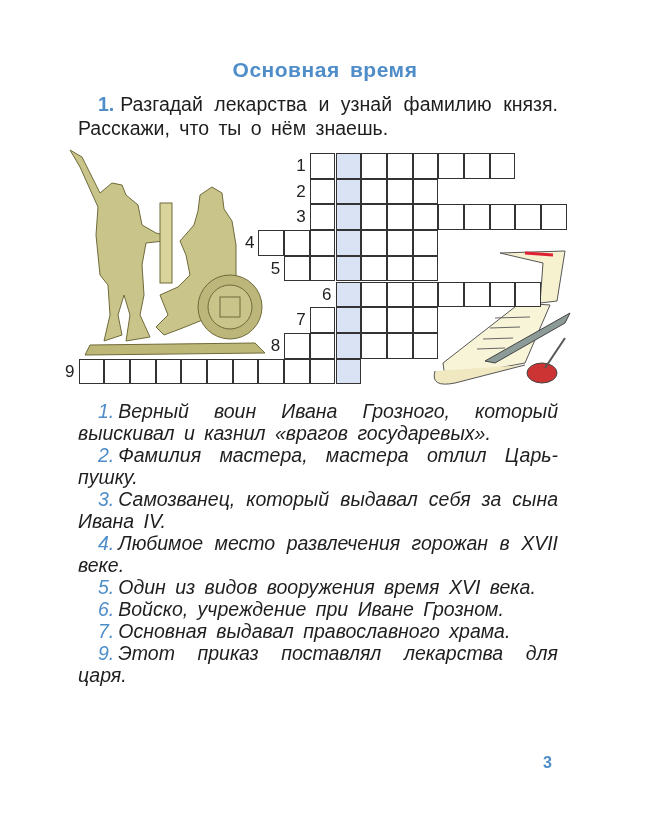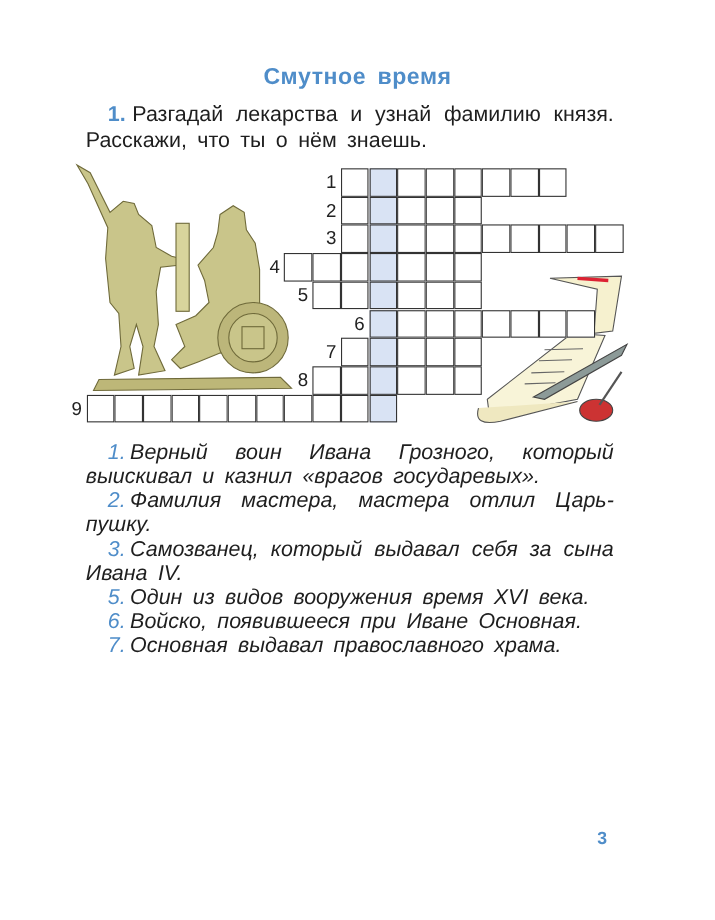--- a/index.html
+++ b/index.html
@@ -33,21 +33,21 @@
   }
   .clue { text-align: justify; text-align-last: left; margin: 0; font-style: italic; }
   .clue .n { color: #4f8dc9; margin-left: 20px; margin-right: 4px; }
   .pagenum {
     position: absolute; left: 543px; top: 754px; font-size: 16px; font-weight: bold; color: #4f8dc9;
   }
 </style>
 </head>
 <body>
 
-<div class="title">Смутное время</div>
+<div class="title">Основная время</div>
 
 <div class="task">
   <span class="num">1.</span><span>Разгадай лекарства и узнай фамилию князя. Расскажи, что ты о нём знаешь.</span>
 </div>
 
 <svg class="illus" style="left:60px;top:145px;" width="230" height="215" viewBox="0 0 230 215">
   <g fill="#c9c58a" stroke="#6f6a3a" stroke-width="1">
 
     <polygon points="30,200 195,198 205,208 25,210" fill="#bdb778"></polygon>
 
@@ -154,18 +154,20 @@
     <div class="cell" style="left: 258.4px; top: 358.6px;"></div>
     <div class="cell" style="left: 284.1px; top: 358.6px;"></div>
     <div class="cell" style="left: 309.8px; top: 358.6px;"></div>
     <div class="cell key" style="left: 335.5px; top: 358.6px; background: rgb(217, 227, 244);"></div>
   </div>
 
 <div class="clues">
   <p class="clue"><span class="n">1.</span><span>Верный воин Ивана Грозного, который выискивал и казнил «врагов государевых».</span></p>
   <p class="clue"><span class="n">2.</span><span>Фамилия мастера, мастера отлил Царь-пушку.</span></p>
   <p class="clue"><span class="n">3.</span><span>Самозванец, который выдавал себя за сына Ивана IV.</span></p>
+  <p class="clue"><span class="n">4.</span><span>Любимое место развлечения горожан в XVII веке.</span></p>
   <p class="clue"><span class="n">5.</span><span>Один из видов вооружения время XVI века.</span></p>
-  <p class="clue"><span class="n">6.</span><span>Войско, появившееся при Иване Основная.</span></p>
+  <p class="clue"><span class="n">6.</span><span>Войско, учреждение при Иване Грозном.</span></p>
   <p class="clue"><span class="n">7.</span><span>Основная выдавал православного храма.</span></p>
+  <p class="clue"><span class="n">9.</span><span>Этот приказ поставлял лекарства для царя.</span></p>
 </div>
 
 <div class="pagenum">3</div>
 
 </body></html>

